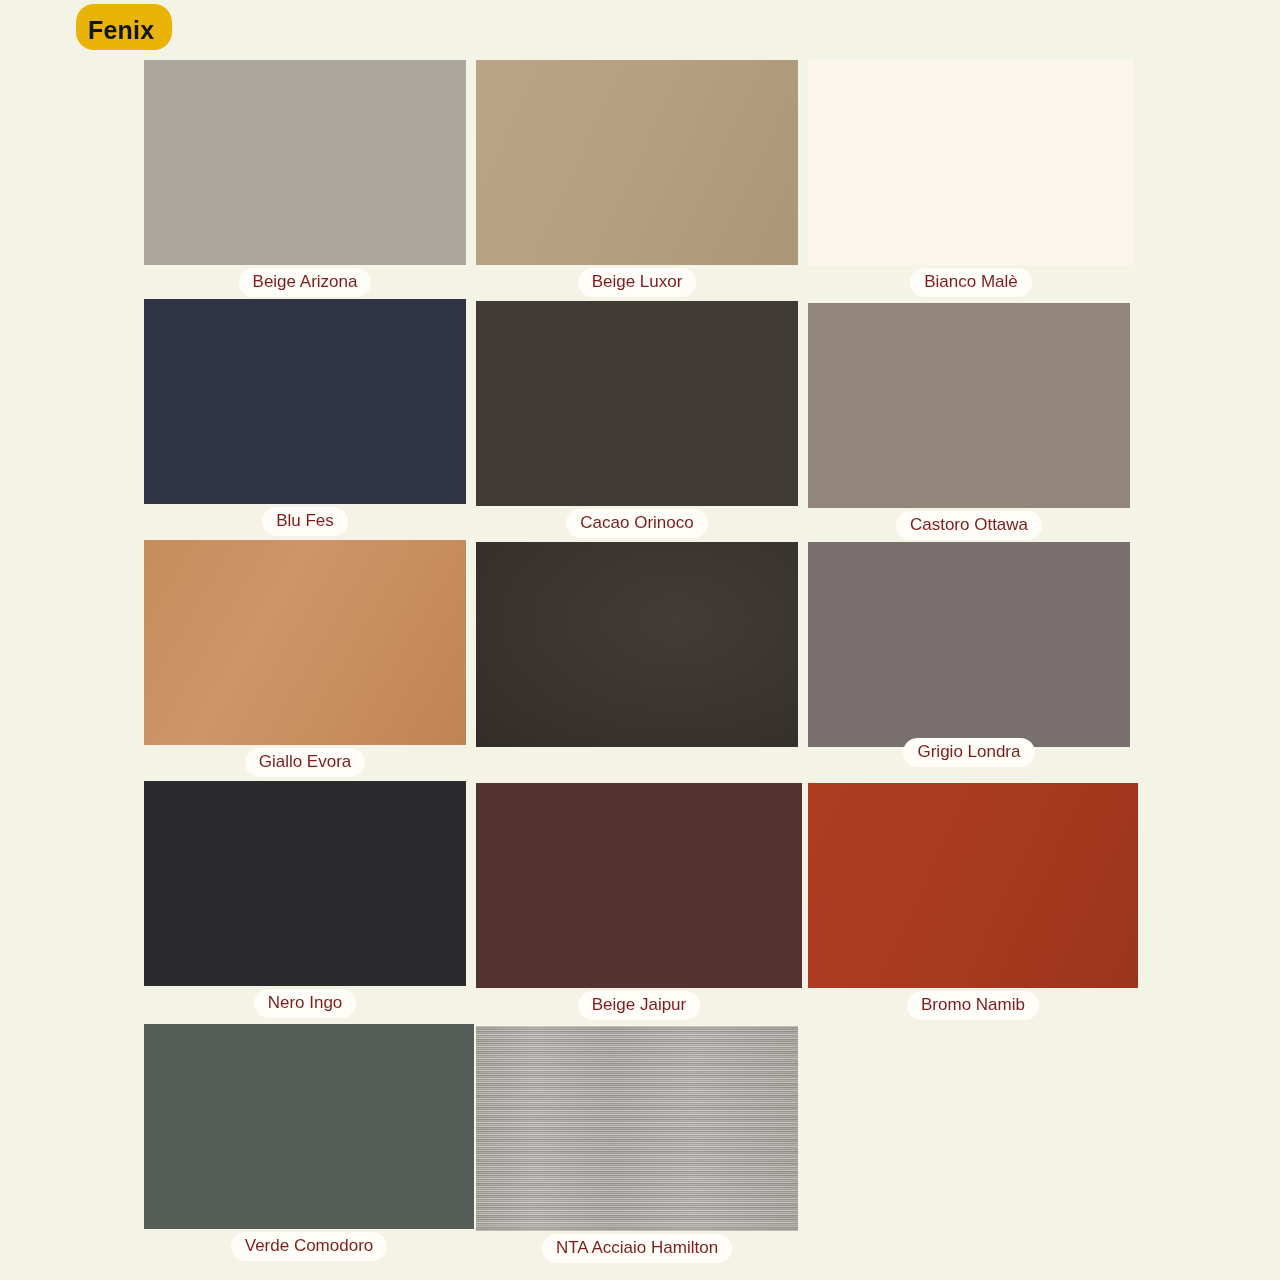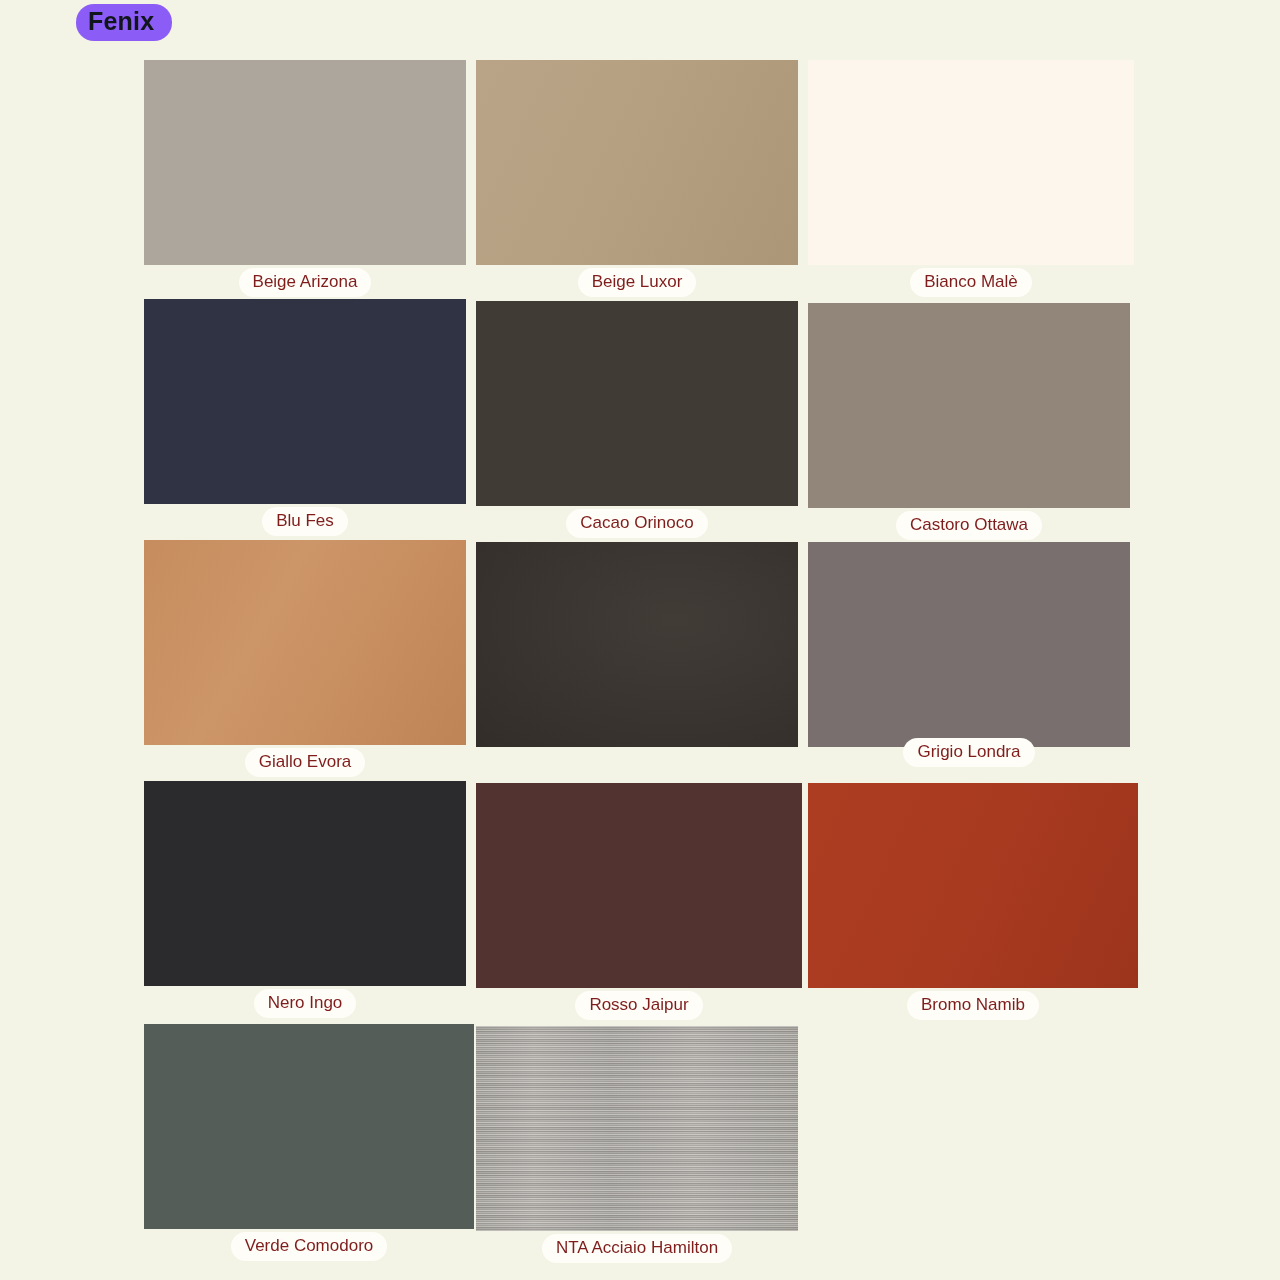--- a/index.html
+++ b/index.html
@@ -22,26 +22,26 @@
   }
 
   
   .title-wrap {
     position: absolute;
     left: 76px;
     top: 4px;
   }
   .title {
     display: inline-block;
-    background: #8b5cf6;
+    background: #eab308;
     color: #11151c;
     font-size: 25px;
     font-weight: bold;
     letter-spacing: 0.2px;
-    padding: 3px 18px 5px 12px;
+    padding: 12px 18px 5px 12px;
     border-radius: 18px;
     line-height: 1.15;
   }
 
   
   .grid {
     position: absolute;
     left: 144px;
     top: 60px;
     width: 992px;
@@ -158,21 +158,21 @@
       </div>
       <div class="cell r3">
         <div class="swatch" style="width: 322px; top: -2px; background: rgb(43, 43, 45);"></div>
         <div class="label-row" style="width: 322px; top: 202px;">
           <span class="label">Nero Ingo</span>
         </div>
       </div>
       <div class="cell r3">
         <div class="swatch" style="width: 326px; top: 0px; background: rgb(82, 51, 48);"></div>
         <div class="label-row" style="width: 326px; top: 204px;">
-          <span class="label">Rosso Jaipur</span>
+          <span class="label">Beige Jaipur</span>
         </div>
       </div>
       <div class="cell r4">
         <div class="swatch" style="width: 330px; top: 0px; background: linear-gradient(115deg, rgb(173, 61, 33) 0%, rgb(168, 58, 32) 50%, rgb(156, 52, 28) 100%);"></div>
         <div class="label-row" style="width: 330px; top: 204px;">
           <span class="label">Bromo Namib</span>
         </div>
       </div>
       <div class="cell r4">
         <div class="swatch" style="width: 330px; top: 0px; background: rgb(84, 93, 87);"></div>

